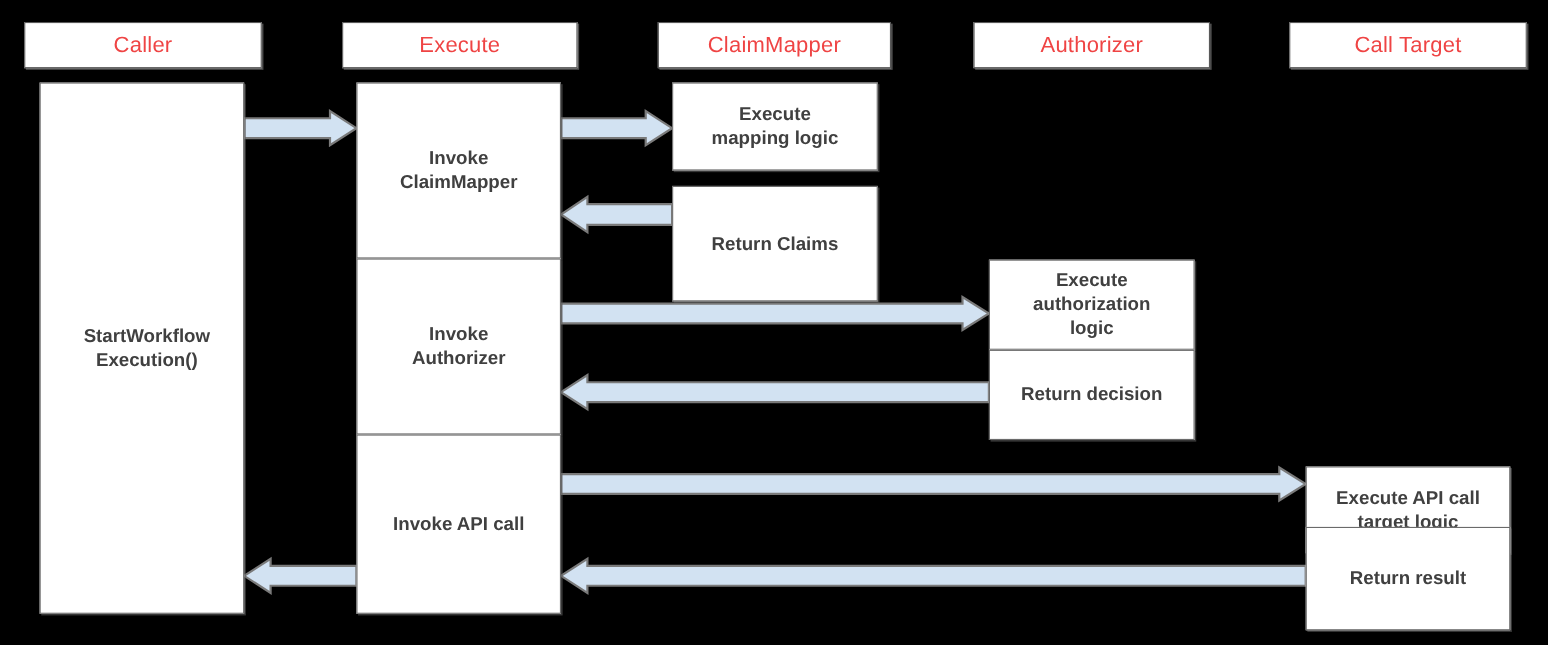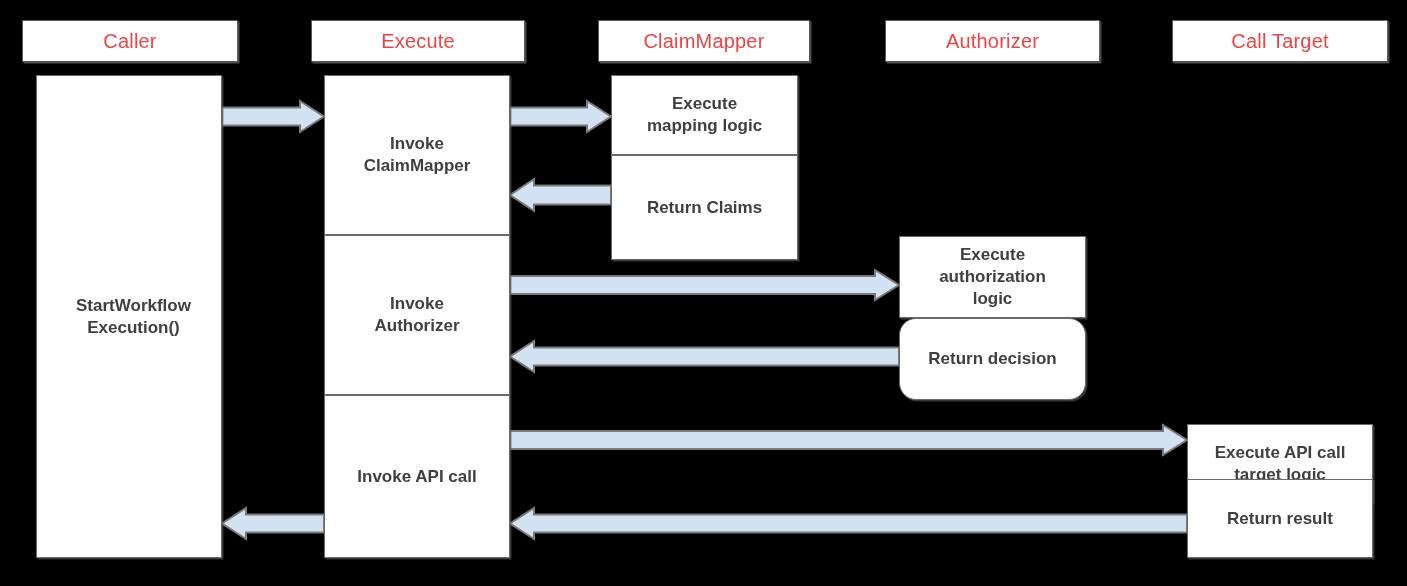--- a/index.html
+++ b/index.html
@@ -127,32 +127,32 @@
         <span style="white-space: pre-line;">Invoke
 Authorizer</span>
       </div>
       <div class="act-box" style="left: 324px; top: 395px; width: 186px; height: 163px;">
         <span style="white-space: pre-line;">Invoke API call</span>
       </div>
       <div class="act-box" style="left: 611px; top: 75px; width: 187px; height: 80px;">
         <span style="white-space: pre-line;">Execute
 mapping logic</span>
       </div>
-      <div class="act-box" style="left: 611px; top: 155px; width: 187px; height: 105px;">
+      <div class="act-box" style="left: 611px; top: 169px; width: 187px; height: 105px;">
         <span style="white-space: pre-line;">Return Claims</span>
       </div>
       <div class="act-box" style="left: 899px; top: 236px; width: 187px; height: 82px;">
         <span style="white-space: pre-line;">Execute
 authorization
 logic</span>
       </div>
-      <div class="act-box" style="left: 899px; top: 318px; width: 187px; height: 82px; border-radius: 17px;">
+      <div class="act-box" style="left: 899px; top: 318px; width: 187px; height: 82px;">
         <span style="white-space: pre-line;">Return decision</span>
       </div>
       <div class="act-box" style="left: 1187px; top: 400px; width: 186px; height: 79px; margin-top: 24px;">
         <span style="white-space: pre-line;">Execute API call
 target logic</span>
       </div>
-      <div class="act-box" style="left: 1187px; top: 479px; width: 186px; height: 79px;">
+      <div class="act-box" style="left: 1187px; top: 479px; width: 186px; height: 94px;">
         <span style="white-space: pre-line;">Return result</span>
       </div>
     </div>
 </div>
 
 </body></html>

